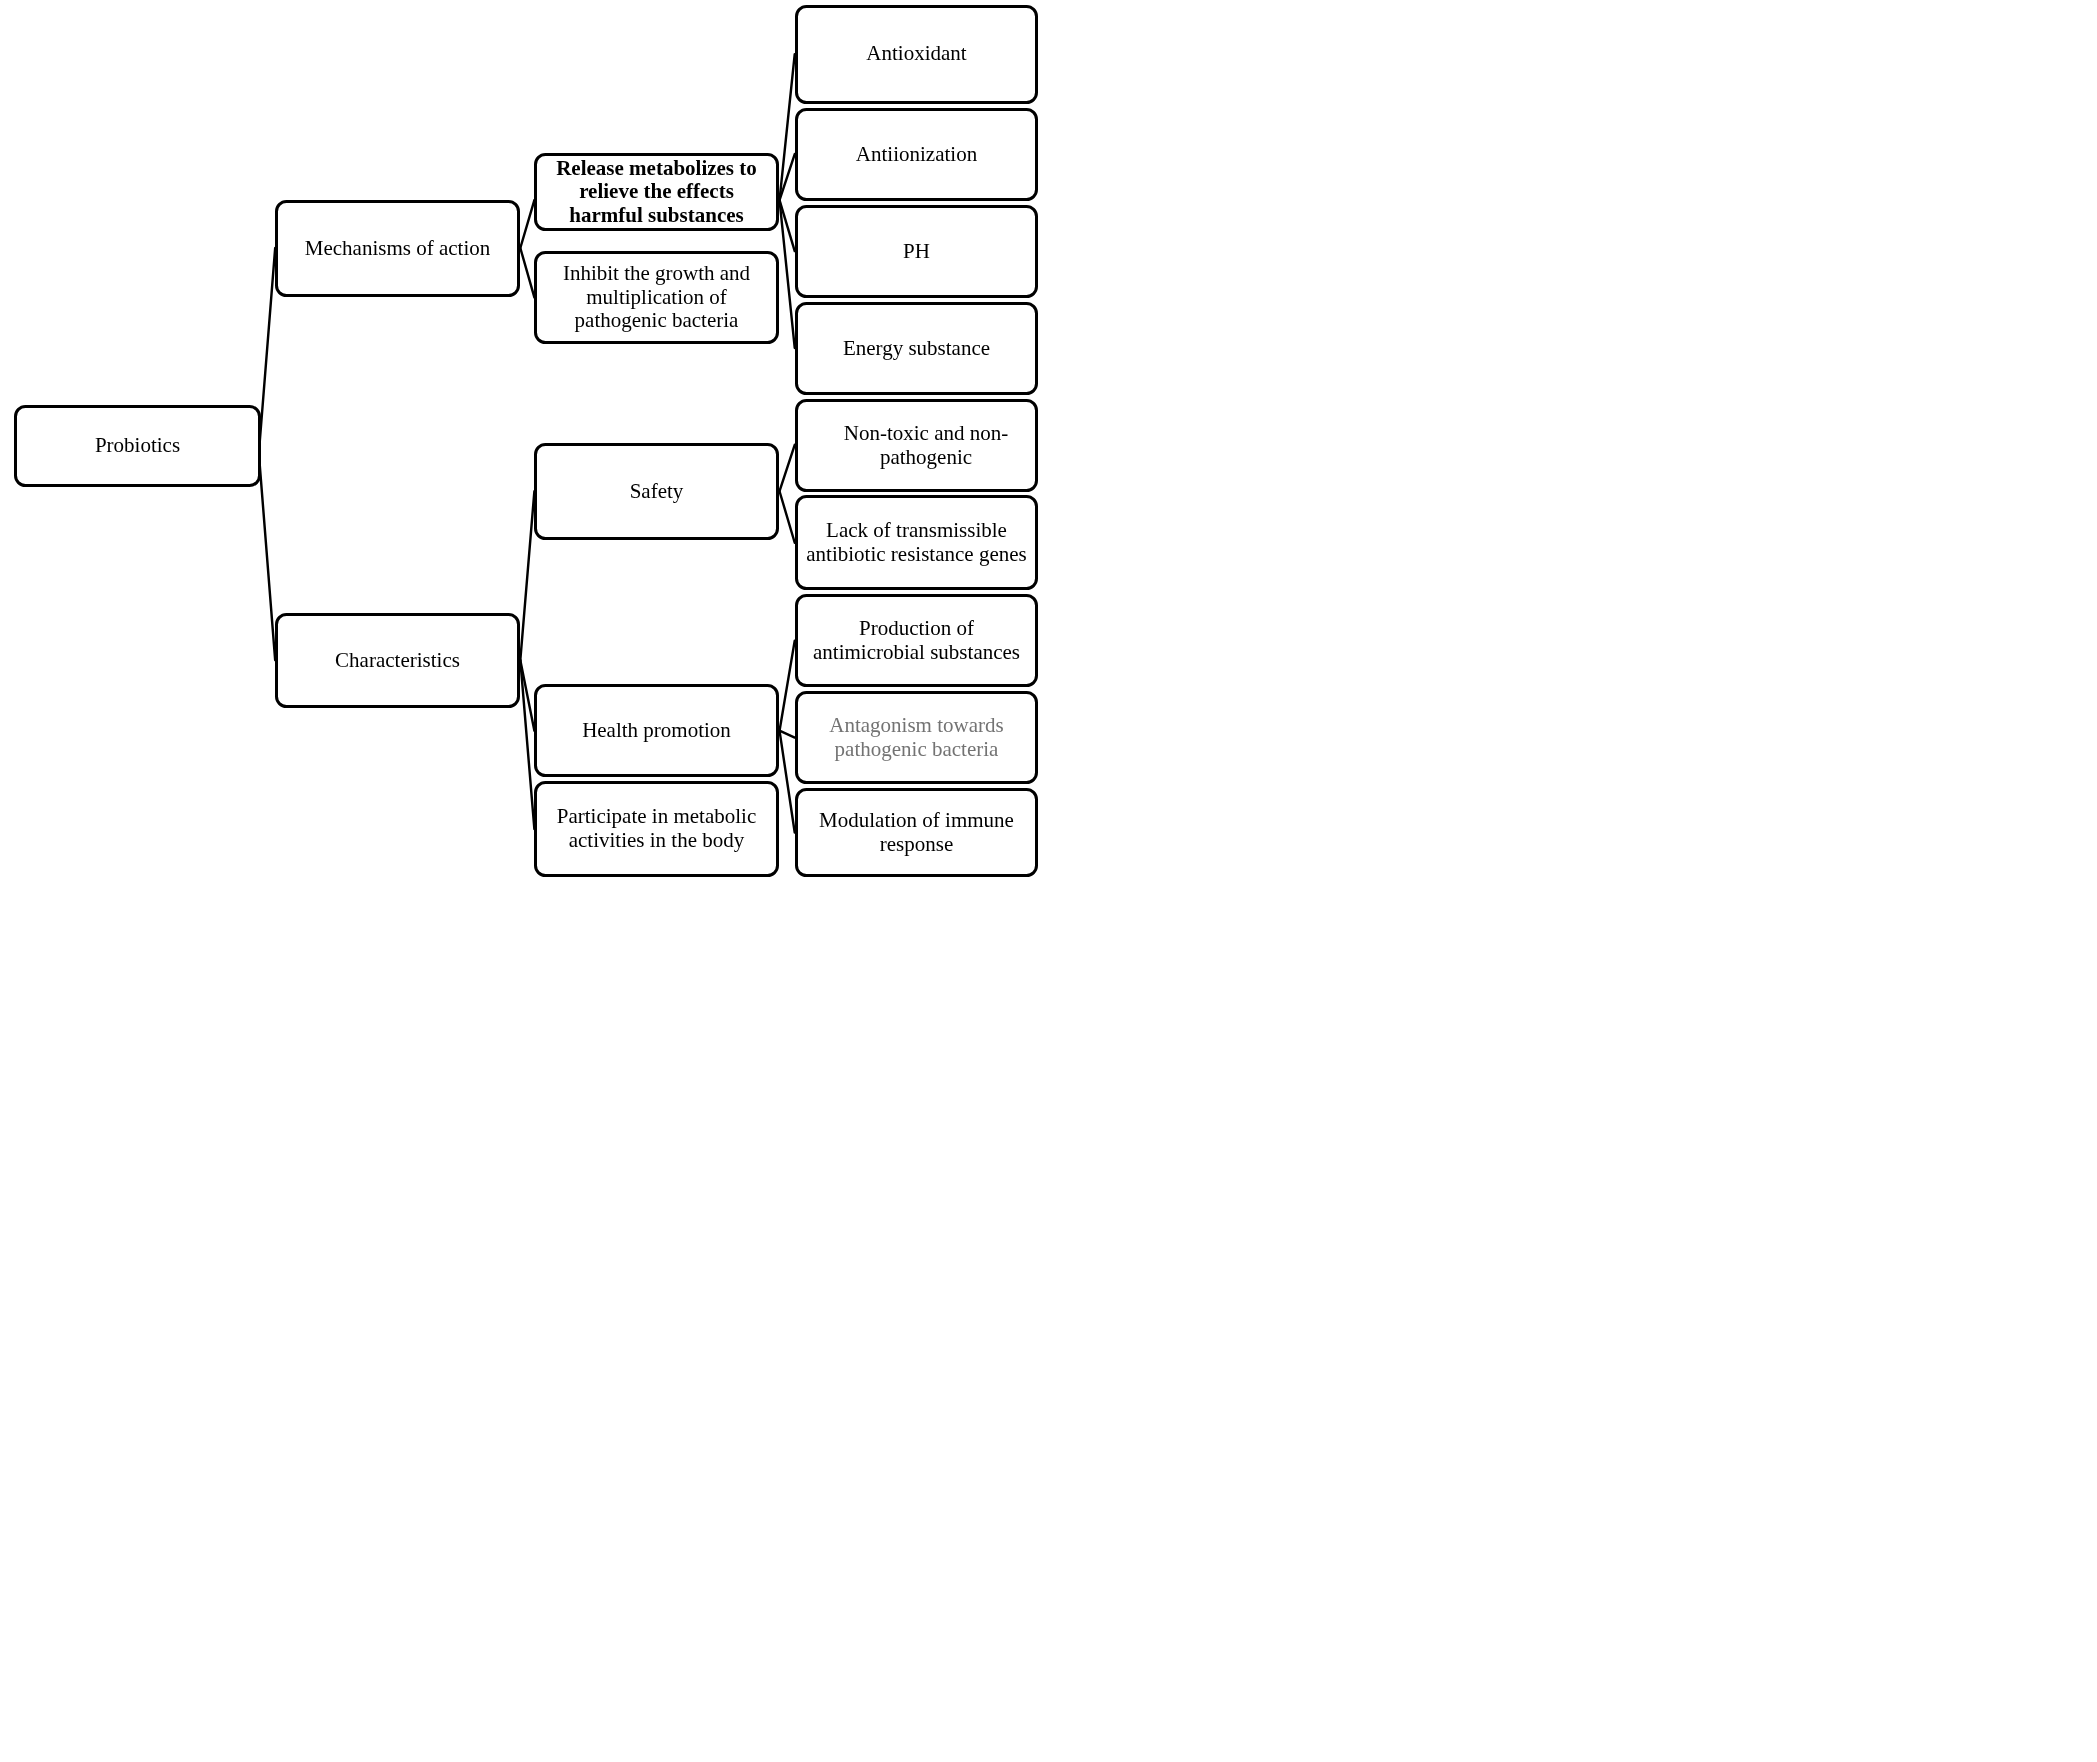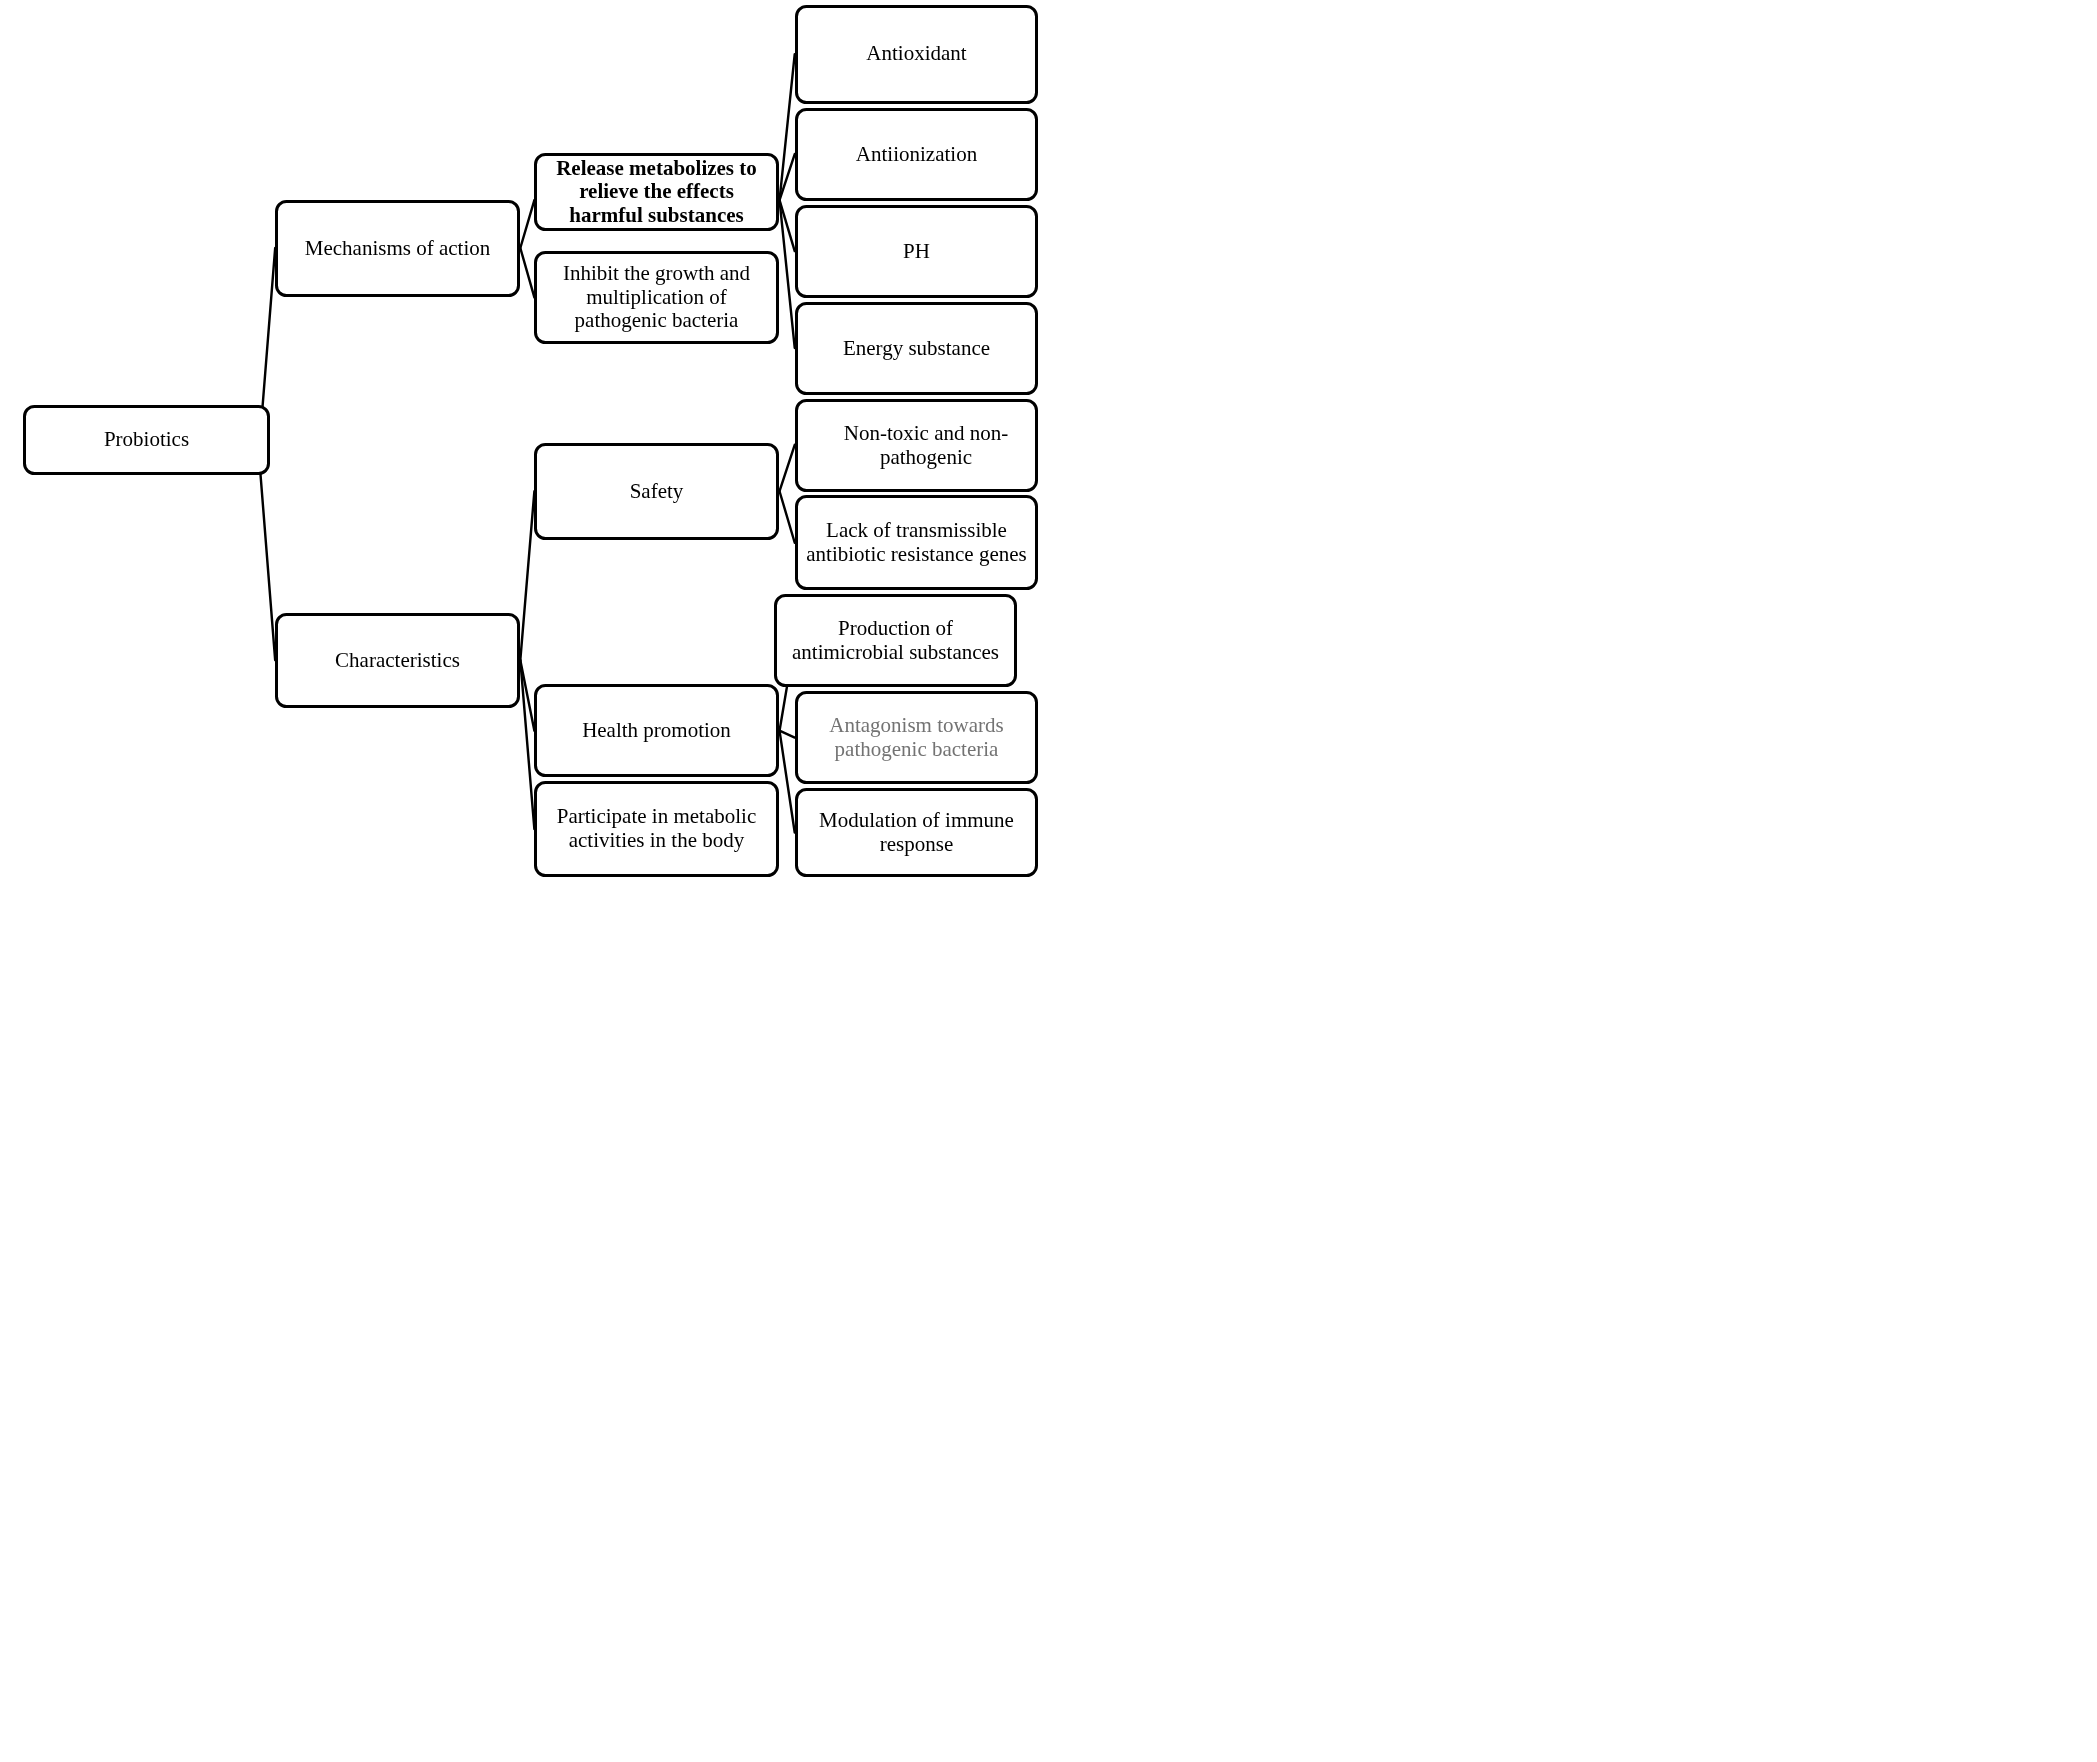--- a/index.html
+++ b/index.html
@@ -54,21 +54,21 @@
       <line x1="684" y1="868.5" x2="702.5" y2="646.25" stroke="#000000" stroke-width="3.2" stroke-linecap="round"></line>
       <line x1="684" y1="868.5" x2="702.5" y2="961.25" stroke="#000000" stroke-width="3.2" stroke-linecap="round"></line>
       <line x1="684" y1="868.5" x2="702.5" y2="1090.75" stroke="#000000" stroke-width="3.2" stroke-linecap="round"></line>
       <line x1="1025" y1="646.25" x2="1045" y2="585.25" stroke="#000000" stroke-width="3.2" stroke-linecap="round"></line>
       <line x1="1025" y1="646.25" x2="1045" y2="714" stroke="#000000" stroke-width="3.2" stroke-linecap="round"></line>
       <line x1="1025" y1="961.25" x2="1045" y2="842.75" stroke="#000000" stroke-width="3.2" stroke-linecap="round"></line>
       <line x1="1025" y1="961.25" x2="1045" y2="970.25" stroke="#000000" stroke-width="3.2" stroke-linecap="round"></line>
       <line x1="1025" y1="961.25" x2="1045" y2="1095.25" stroke="#000000" stroke-width="3.2" stroke-linecap="round"></line>
     </svg>
 
-<div class="node" style="left: 23px; top: 405px; width: 247px; height: 70px; background: rgb(255, 255, 255); border-color: rgb(0, 0, 0); color: rgb(0, 0, 0);">
+<div class="node" style="left: 14px; top: 405px; width: 247px; height: 82px; background: rgb(255, 255, 255); border-color: rgb(0, 0, 0); color: rgb(0, 0, 0);">
       <span>Probiotics</span>
     </div>
     <div class="node" style="left: 275px; top: 200px; width: 245px; height: 97px; background: rgb(255, 255, 255); border-color: rgb(0, 0, 0); color: rgb(0, 0, 0);">
       <span>Mechanisms of action</span>
     </div>
     <div class="node" style="left: 275px; top: 613px; width: 245px; height: 95px; background: rgb(255, 255, 255); border-color: rgb(0, 0, 0); color: rgb(0, 0, 0);">
       <span>Characteristics</span>
     </div>
     <div class="node" style="left: 534px; top: 153px; width: 245px; height: 78px; background: rgb(255, 255, 255); border-color: rgb(0, 0, 0); color: rgb(0, 0, 0); font-weight: bold;">
       <span>Release metabolizes to relieve the effects harmful substances</span>
@@ -96,21 +96,21 @@
     </div>
     <div class="node" style="left: 795px; top: 302px; width: 243px; height: 93px; background: rgb(255, 255, 255); border-color: rgb(0, 0, 0); color: rgb(0, 0, 0);">
       <span>Energy substance</span>
     </div>
     <div class="node" style="left: 795px; top: 399px; width: 243px; height: 93px; background: rgb(255, 255, 255); border-color: rgb(0, 0, 0); color: rgb(0, 0, 0); padding-left: 25px;">
       <span>Non-toxic and non-pathogenic</span>
     </div>
     <div class="node" style="left: 795px; top: 495px; width: 243px; height: 95px; background: rgb(255, 255, 255); border-color: rgb(0, 0, 0); color: rgb(0, 0, 0); justify-content: center;">
       <span>Lack of transmissible antibiotic resistance genes</span>
     </div>
-    <div class="node" style="left: 774px; top: 594px; width: 243px; height: 93px; background: rgb(255, 255, 255); border-color: rgb(0, 0, 0); color: rgb(0, 0, 0);">
+    <div class="node" style="left: 795px; top: 594px; width: 243px; height: 93px; background: rgb(255, 255, 255); border-color: rgb(0, 0, 0); color: rgb(0, 0, 0);">
       <span>Production of antimicrobial substances</span>
     </div>
     <div class="node" style="left: 795px; top: 691px; width: 243px; height: 93px; background: rgb(255, 255, 255); border-color: rgb(0, 0, 0); color: #737373;">
       <span>Antagonism towards pathogenic bacteria</span>
     </div>
     <div class="node" style="left: 795px; top: 788px; width: 243px; height: 89px; background: rgb(255, 255, 255); border-color: rgb(0, 0, 0); color: rgb(0, 0, 0);">
       <span>Modulation of immune response</span>
     </div>
   </div>
 

